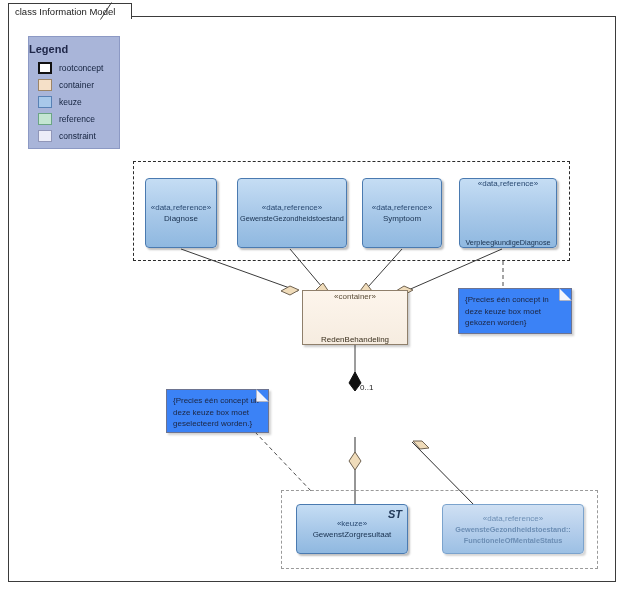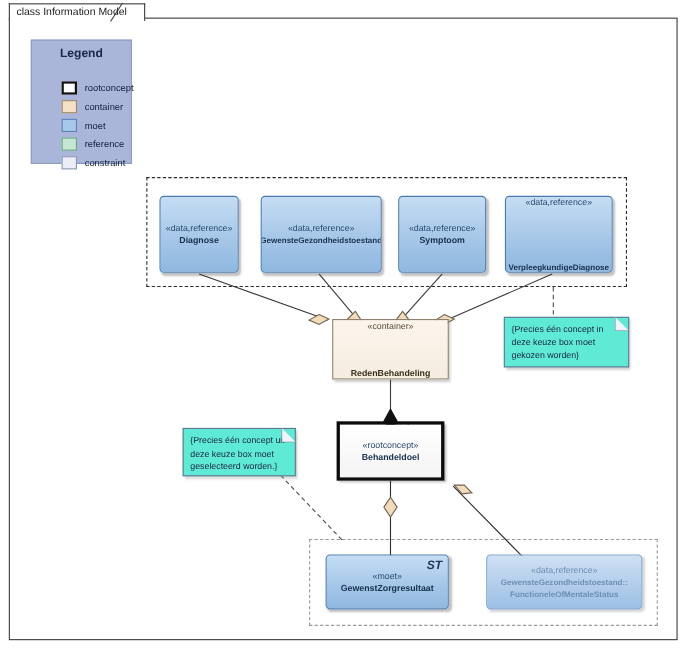--- a/index.html
+++ b/index.html
@@ -57,29 +57,29 @@
     position: absolute;
     left: 28px;
     top: 36px;
     width: 92px;
     height: 113px;
     background: #a9b5d9;
     border: 1px solid #8c99c4;
     box-sizing: border-box;
   }
   .legend-title {
-    text-align: center;
+    text-align: left;
     font-size: 11px;
     font-weight: bold;
     color: #20284a;
     margin-top: 6px;
   }
   .legend-items {
-    margin-top: 17px;
-    padding-left: 27px;
+    margin-top: 5px;
+    padding-left: 9px;
   }
   .legend-row {
     display: flex;
     align-items: center;
     height: 16px;
     margin-bottom: 1px;
   }
   .swatch {
     width: 14px;
     height: 12px;
@@ -130,21 +130,21 @@
     overflow: hidden;
   }
   .node .stereo {
     font-size: 8px;
     color: #2a4a72;
     line-height: 11px;
     white-space: nowrap;
   }
   .node .nm {
     font-size: 8px;
-    font-weight: bold;
+    font-weight: normal;
     color: #18304e;
     line-height: 11px;
     white-space: nowrap;
   }
 
   
   .n-data {
     background: linear-gradient(to bottom, #c5ddf4 0%, #a6c7e8 55%, #8fb8e0 100%);
     border: 1px solid #4a7ab0;
     border-radius: 4px;
@@ -185,21 +185,21 @@
     font-size: 11px;
     font-style: italic;
     font-weight: bold;
     color: #223a5a;
   }
 
   
   .note {
     position: absolute;
     box-sizing: border-box;
-    background: #5eead4;
+    background: #3b82f6;
     border: 1px solid #6d7491;
     box-shadow: 2px 2px 2px rgba(90,90,90,0.28);
     font-size: 8px;
     color: #1c2540;
     line-height: 11.5px;
     padding: 5px 6px 4px 6px;
     text-align: left;
   }
   .note-fold {
     position: absolute;
@@ -246,21 +246,21 @@
       <div class="legend-row">
         <span class="swatch sw-root"></span>
         <span class="legend-label">rootconcept</span>
       </div>
       <div class="legend-row">
         <span class="swatch sw-container"></span>
         <span class="legend-label">container</span>
       </div>
       <div class="legend-row">
         <span class="swatch sw-data"></span>
-        <span class="legend-label">moet</span>
+        <span class="legend-label">keuze</span>
       </div>
       <div class="legend-row">
         <span class="swatch sw-codelist"></span>
         <span class="legend-label">reference</span>
       </div>
       <div class="legend-row">
         <span class="swatch sw-constraint"></span>
         <span class="legend-label">constraint</span>
       </div>
     </div>
@@ -314,28 +314,24 @@
     <span class="nm" style="font-size:7.3px;margin-top:48px;">VerpleegkundigeDiagnose</span>
   </div>
 
   <div class="node n-container" style="left:302px; top:290px; width:106px; height:55px;gap:32px;">
     <span class="stereo">«container»</span>
     <span class="nm">RedenBehandeling</span>
   </div>
 
   <div class="mult" style="left:360px; top:351px;margin-top:32px;">0..1</div>
 
-  <div class="node n-root" style="left:306px; top:383px; width:98px; height:54px;">
-    <span class="stereo">«rootconcept»</span>
-    <span class="nm">Behandeldoel</span>
-  </div>
 
   <div class="node n-data" style="left:296px; top:504px; width:112px; height:50px;">
     <span class="st-corner">ST</span>
-    <span class="stereo">«moet»</span>
+    <span class="stereo">«keuze»</span>
     <span class="nm">GewenstZorgresultaat</span>
   </div>
 
   <div class="node n-data-faded" style="left:442px; top:504px; width:142px; height:50px;">
     <span class="stereo">«data,reference»</span>
     <span class="nm" style="font-size:7.3px;">GewensteGezondheidstoestand::</span>
     <span class="nm" style="font-size:7.3px;">FunctioneleOfMentaleStatus</span>
   </div>
 
   <div class="note" style="left:458px; top:288px; width:114px; height:46px;">

